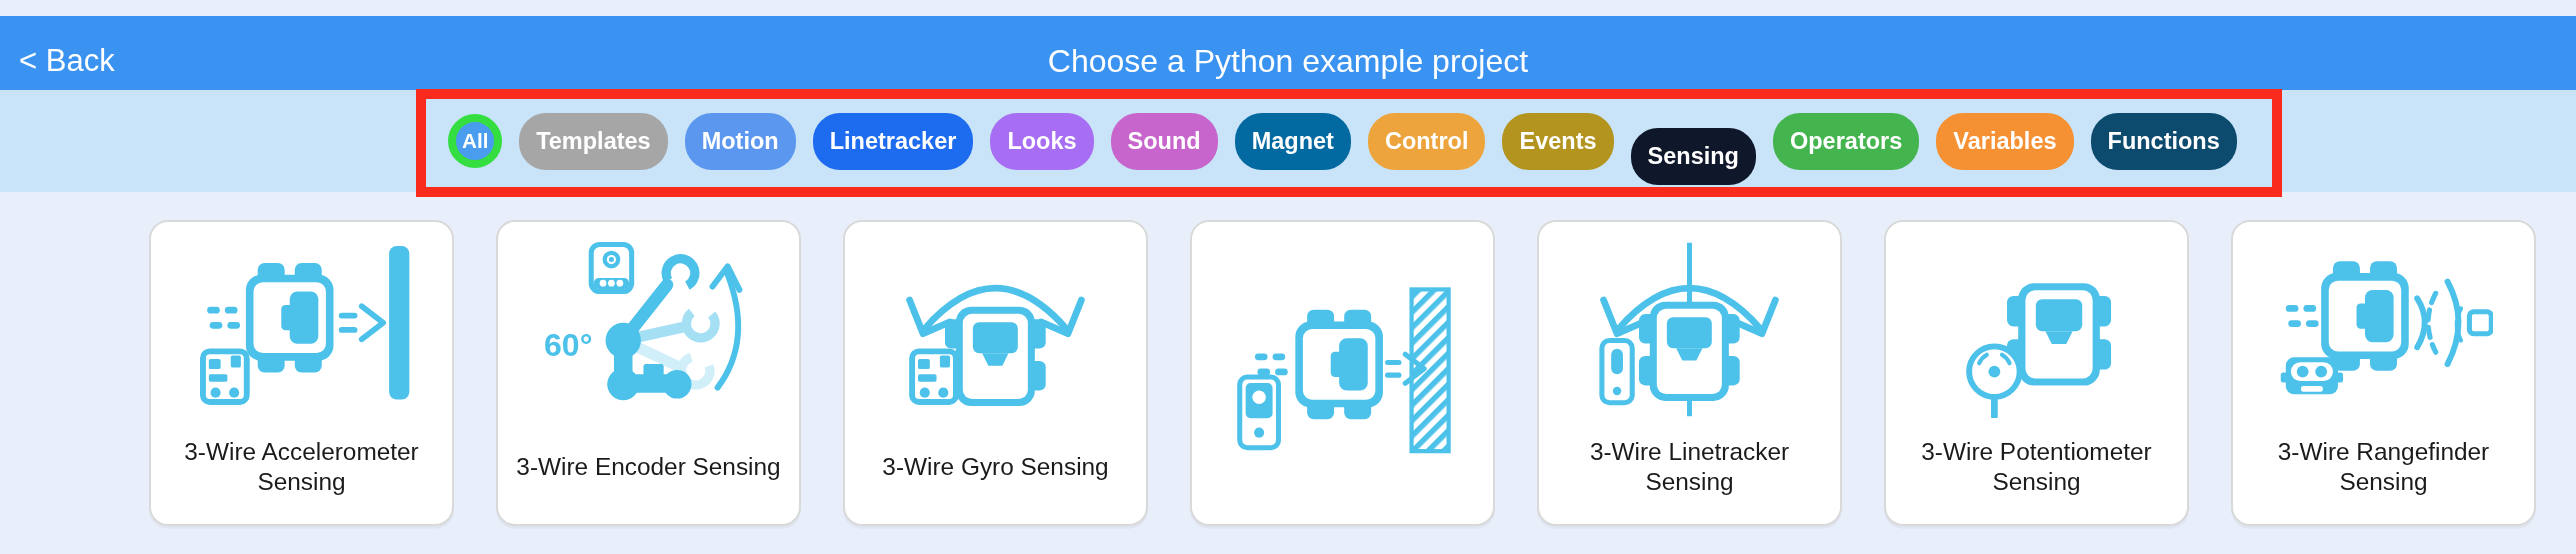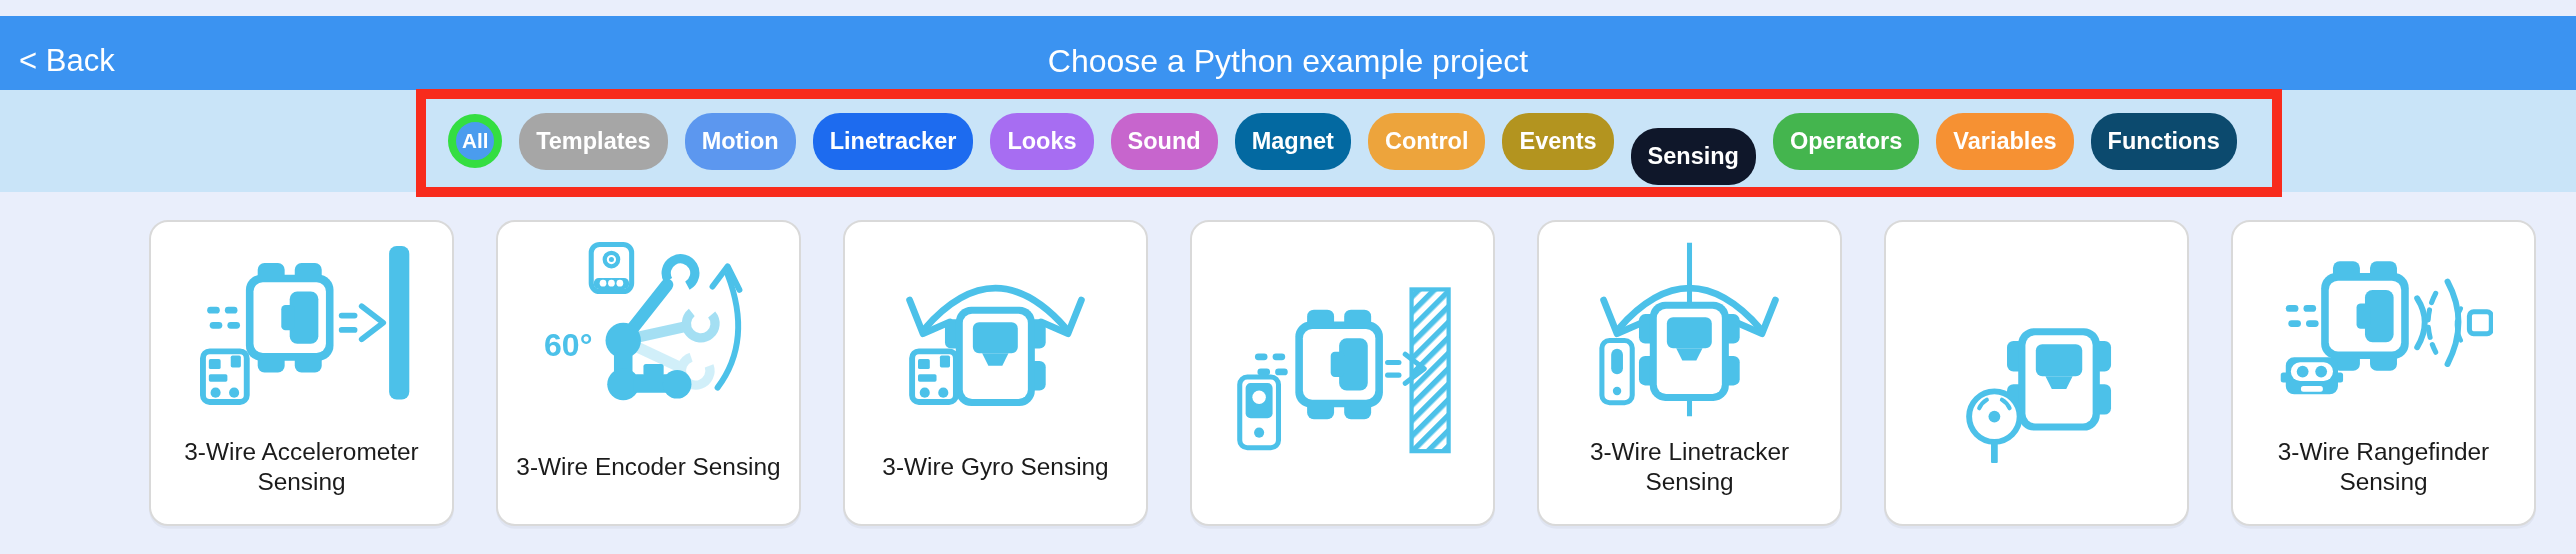--- a/index.html
+++ b/index.html
@@ -219,20 +219,21 @@
             <use href="#robot-v" transform="translate(95,50) scale(0.95)"></use>
             <g transform="translate(80,155)">
               <circle r="30" fill="#fff" stroke="currentColor" stroke-width="7"></circle>
               <circle r="7"></circle>
               <path d="M-18 -10 a22 22 0 0 1 9 -10" fill="none" stroke="currentColor" stroke-width="5" stroke-linecap="round"></path>
               <path d="M18 -10 a22 22 0 0 0 -9 -10" fill="none" stroke="currentColor" stroke-width="5" stroke-linecap="round"></path>
               <rect x="-4" y="28" width="8" height="28" rx="3"></rect>
             </g>
           </svg>
         </div>
+        <div class="card-label">3-Wire Potentiometer Sensing</div>
       </div>
 
       <div class="card">
         <div class="card-icon" style="color: rgb(76, 193, 233);">
           <svg width="219" height="177" viewBox="0 0 260 210" fill="currentColor">
             <use href="#dots" transform="translate(14,76)"></use>
             <use href="#robot-h" transform="translate(56,24)"></use>
             <g fill="none" stroke="currentColor" stroke-linecap="round">
               <path d="M170 68 q18 28 0 58" stroke-width="7"></path>
               <path d="M192 62 q-18 34 0 70" stroke-width="6" stroke-dasharray="12 9"></path>

